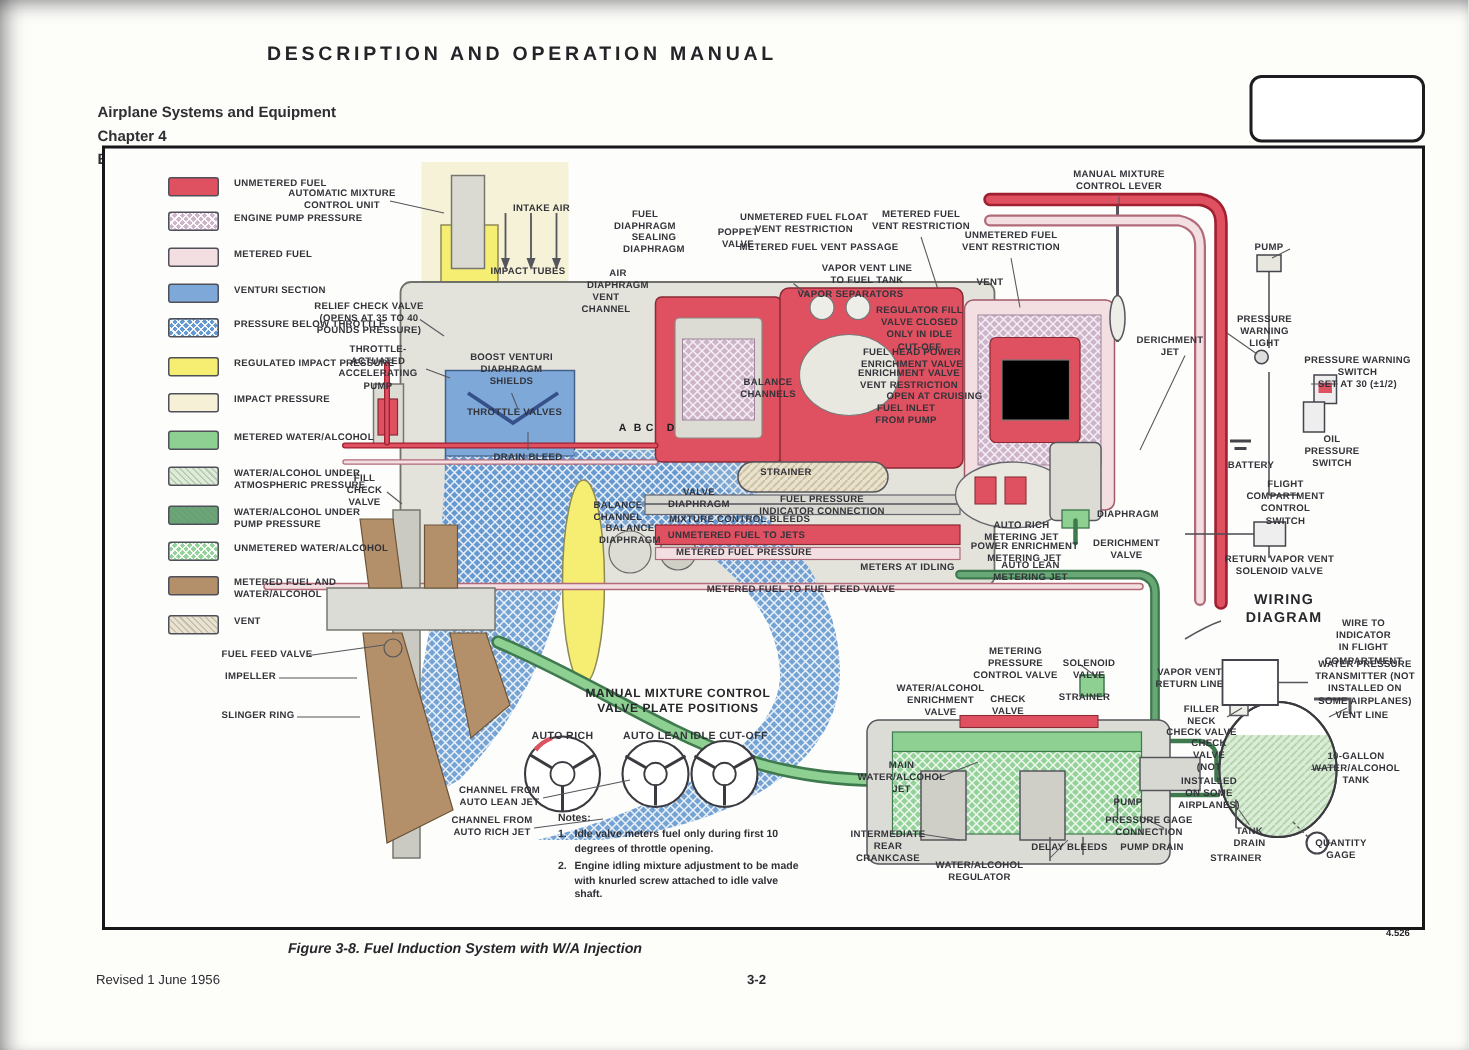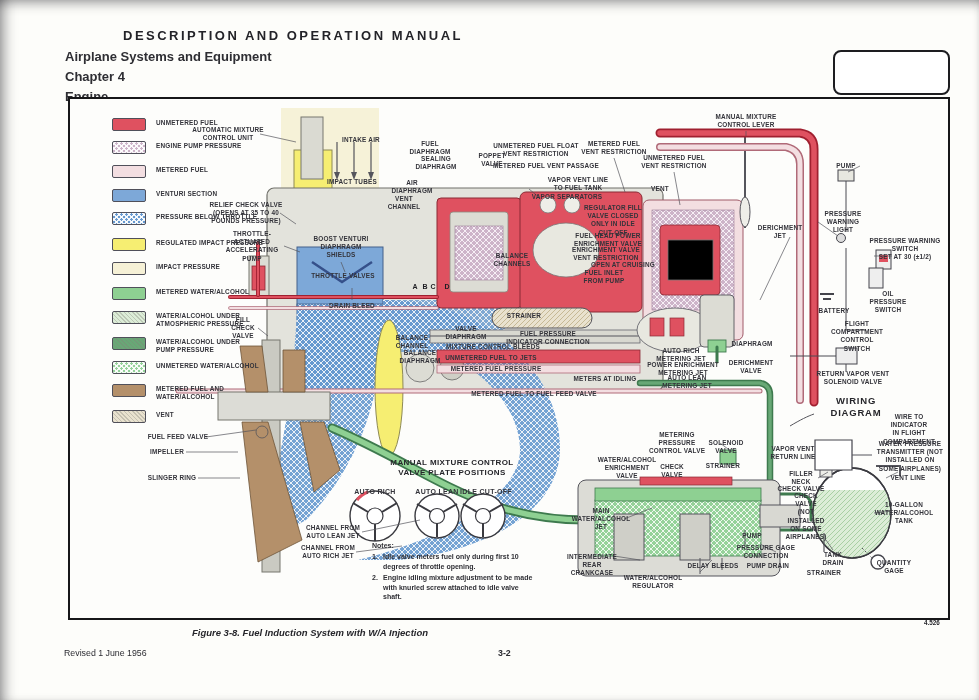--- a/index.html
+++ b/index.html
@@ -3,23 +3,23 @@
 <meta charset="utf-8">
 <style>
   html,body{margin:0;padding:0;background:#e9e9e6;}
   .page{position:relative;width:979px;height:700px;background:#fdfdfa;overflow:hidden;
         font-family:"Liberation Sans",sans-serif;color:#2b2b31;}
   .page::after{content:'';position:absolute;inset:0;pointer-events:none;z-index:50;
         box-shadow:inset 14px 0 14px -11px rgba(40,40,45,.55),
                    inset 0 12px 12px -9px rgba(40,40,45,.45),
                    inset -5px 0 8px -6px rgba(40,40,45,.18),
                    inset 0 -5px 8px -6px rgba(40,40,45,.12);}
-  .doc-title{position:absolute;left:68px;top:28px;width:450px;text-align:center;
+  .doc-title{position:absolute;left:68px;top:28px;width:450px;text-align:right;
         font-size:13px;font-weight:bold;letter-spacing:2.5px;color:#232328;}
-  .doc-sub{position:absolute;left:65px;top:47px;font-size:13px;font-weight:bold;
+  .doc-sub{position:absolute;left:65px;top:68px;font-size:10px;font-weight:bold;
         line-height:1.55;color:#2e2e33;}
   .stamp-box{position:absolute;left:833px;top:50px;width:113px;height:41px;
         border:2.5px solid #1d1d20;border-radius:8px;background:#fff;}
   .frame{position:absolute;left:68px;top:97px;width:878px;height:519px;
         border:2.5px solid #171719;background:#fdfdfb;}
   svg.art{position:absolute;left:0;top:0;z-index:2;}
   .layer{position:absolute;left:0;top:0;width:979px;height:700px;z-index:3;}
   .legend-item{position:absolute;left:112px;height:14px;}
   .swatch{position:absolute;left:0;top:-1px;width:32px;height:11px;border:1px solid #50505a;
         border-radius:2px;background:var(--c);}

